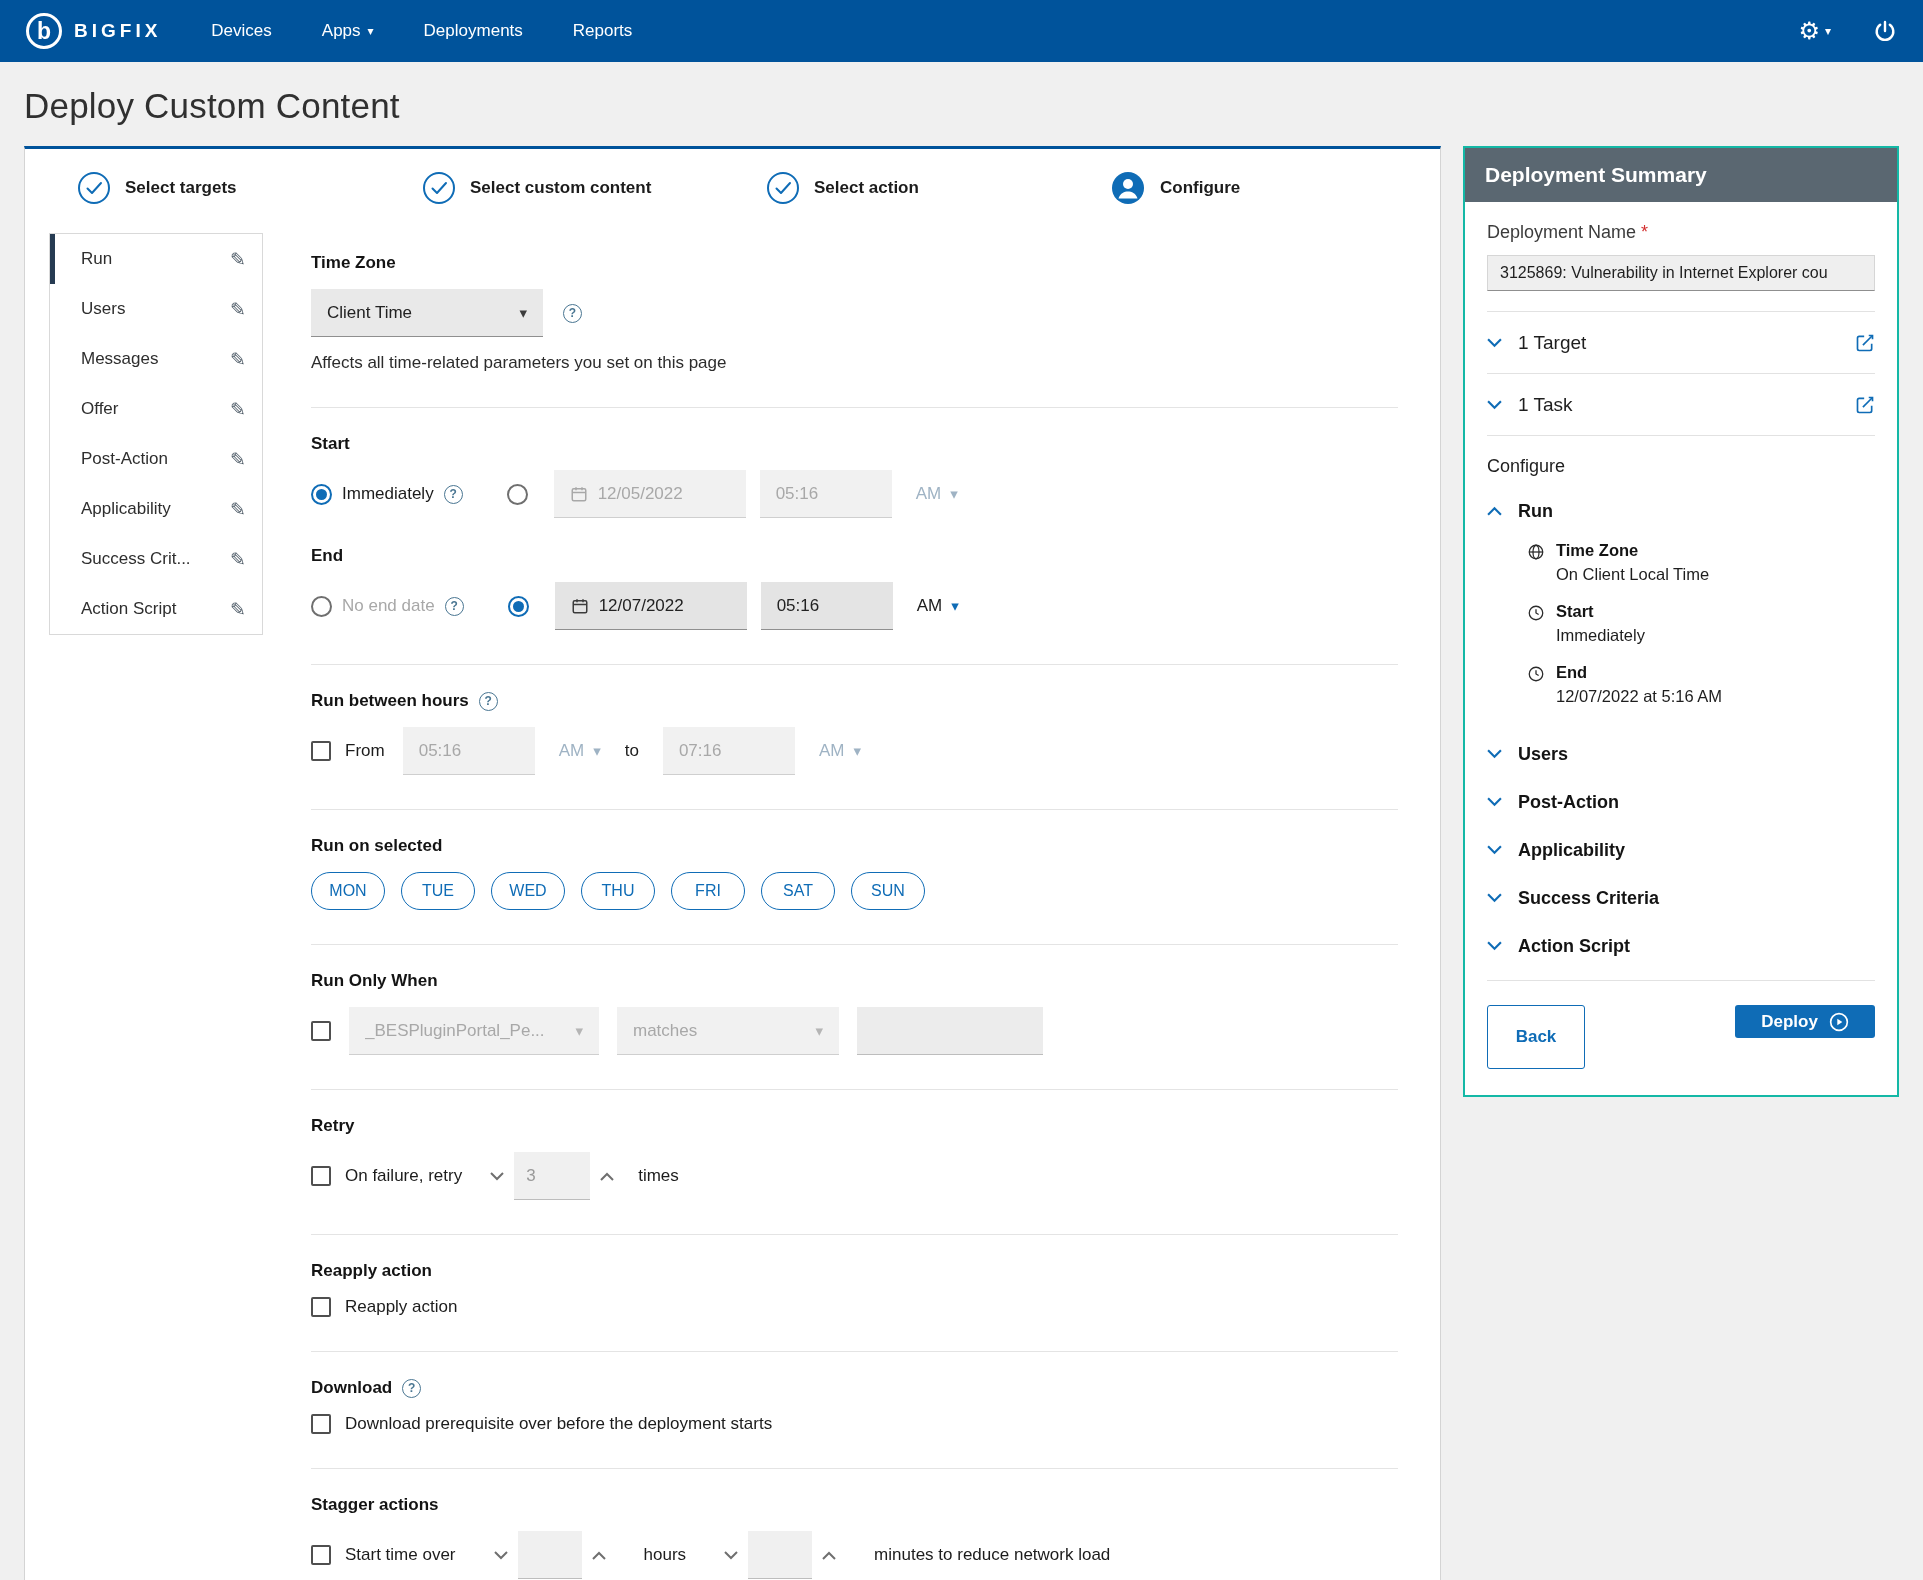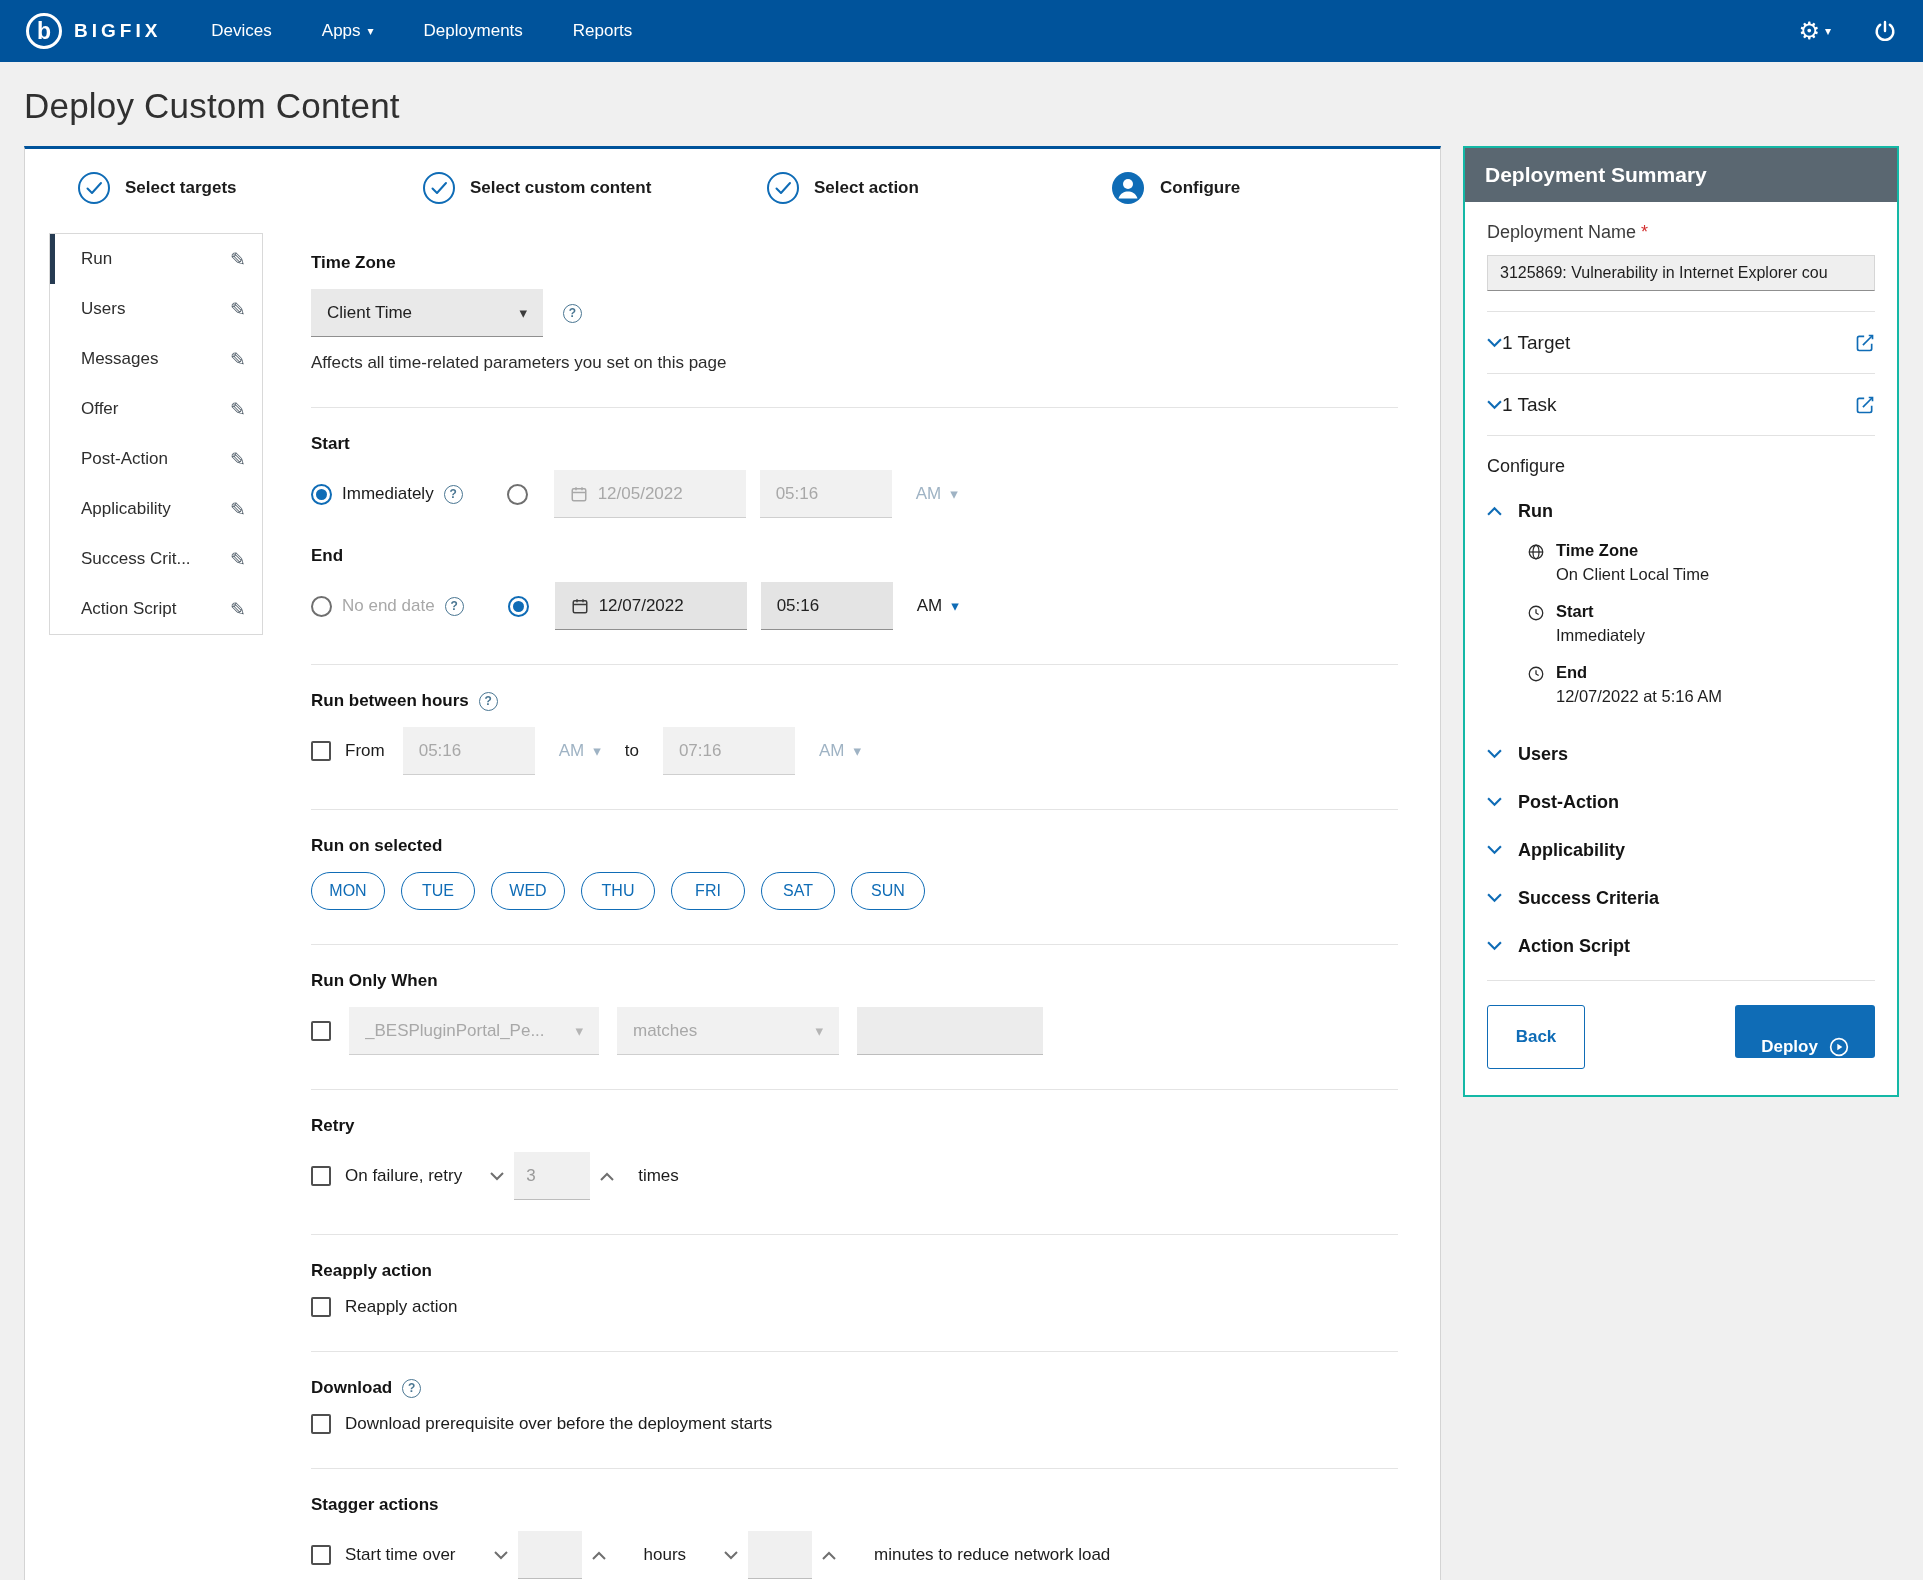--- a/index.html
+++ b/index.html
@@ -84,32 +84,32 @@
   .inline-word{font-size:17px;color:#1c1c1c}
 
   
   .summary{width:436px;background:#fff;border:2px solid #14b8a6}
   .summary-header{background:var(--summary-header);color:#fff;font-size:21px;font-weight:bold;padding:15px 20px}
   .summary-body{padding:20px 22px 26px}
   .dep-name-label{font-size:18px;color:#3c3c3c;margin-bottom:12px}
   .req{color:var(--error)}
   .dep-name-input{width:100%;height:36px;background:#efefef;border:1px solid #d6d6d6;border-bottom:1px solid #8f8f8f;font-size:16px;color:#1e1e1e;padding:0 12px;font-family:inherit;border-radius:0}
   .dep-divider{border-top:1px solid #e2e2e2;margin-top:20px}
-  .summary-row{display:flex;align-items:center;height:62px;border-bottom:1px solid #e2e2e2;font-size:19px;color:#1e1e1e;cursor:pointer}
+  .summary-row{display:flex;align-items:center;height:62px;border-bottom:1px solid #e2e2e2;gap:16px;font-size:19px;color:#1e1e1e;cursor:pointer}
   .edit-icon{margin-left:auto;cursor:pointer;display:flex}
   .configure-label{padding:20px 0 10px;font-size:18px;color:#1e1e1e}
   .sum-section-head{display:flex;gap:16px;align-items:center;font-weight:bold;font-size:18px;color:#141414;height:48px;cursor:pointer}
   .sum-items{padding-left:40px;padding-bottom:6px}
   .sum-item{display:flex;gap:11px;margin:6px 0 18px;align-items:flex-start}
   .sum-item svg{margin-top:2px}
   .sum-item-title{font-weight:bold;font-size:16.5px;color:#141414}
   .sum-item-value{font-size:16.5px;margin-top:5px;color:#1e1e1e;font-weight:400}
   .summary-footer{display:flex;justify-content:space-between;border-top:1px solid #e2e2e2;padding-top:24px;margin-top:10px}
   .btn-back{width:98px;height:64px;border:1.5px solid var(--accent);color:var(--accent);background:#fff;font-size:17px;font-weight:bold;border-radius:3px;cursor:pointer;font-family:inherit}
-  .btn-deploy{min-width:140px;height:53px;background:var(--accent);color:#fff;border:none;font-size:17px;font-weight:bold;border-radius:3px;display:inline-flex;align-items:flex-end;justify-content:center;gap:11px;cursor:pointer;font-family:inherit}
+  .btn-deploy{min-width:140px;height:33px;background:var(--accent);color:#fff;border:none;font-size:17px;font-weight:bold;border-radius:3px;display:inline-flex;align-items:center;justify-content:center;gap:11px;cursor:pointer;font-family:inherit}
 
   .ml-44{margin-left:44px}.ml-26{margin-left:26px}.ml-18{margin-left:18px}.ml-14{margin-left:14px}.ml-24{margin-left:24px}.ml-12{margin-left:28px}.ml-20{margin-left:20px}
   .truncate{white-space:nowrap;overflow:hidden;text-overflow:ellipsis}
 </style>
 </head>
 <body>
 
 <header class="navbar">
   <div class="brand">
     <span class="logo-circle">b</span>

